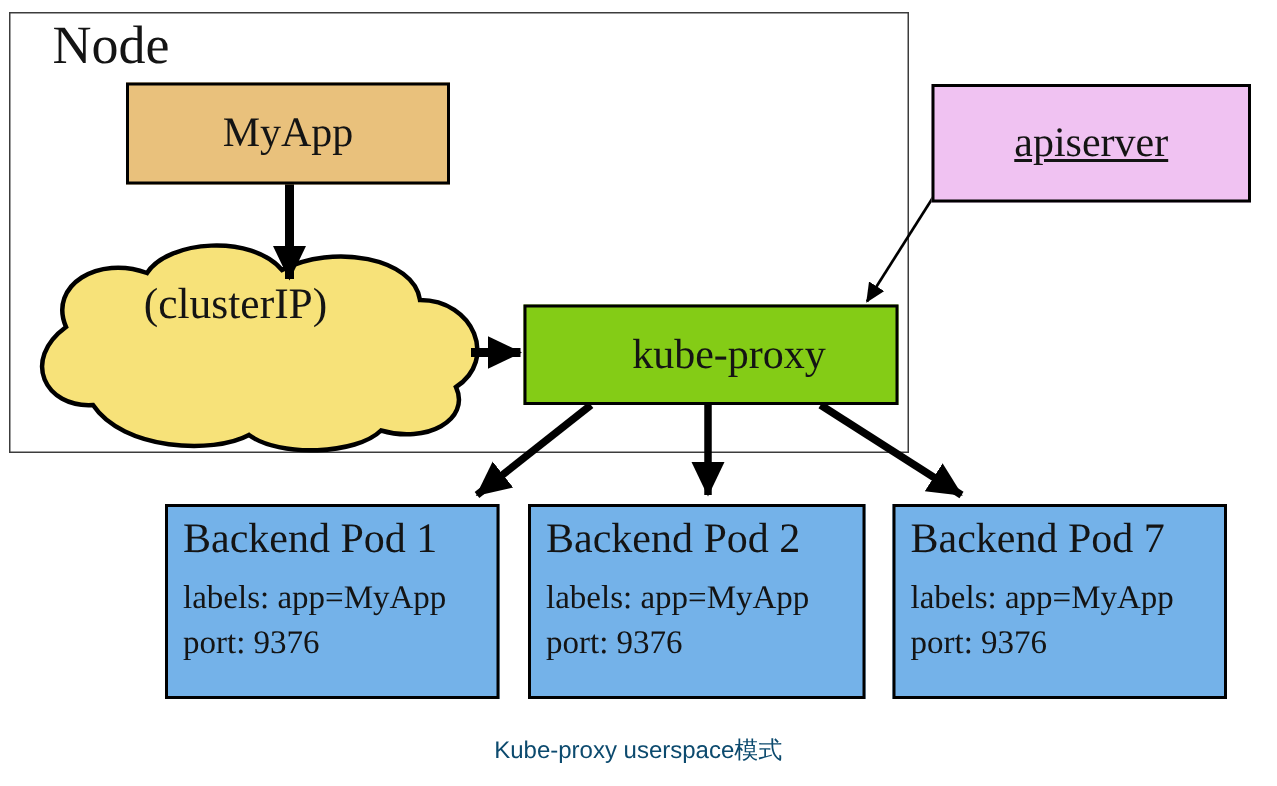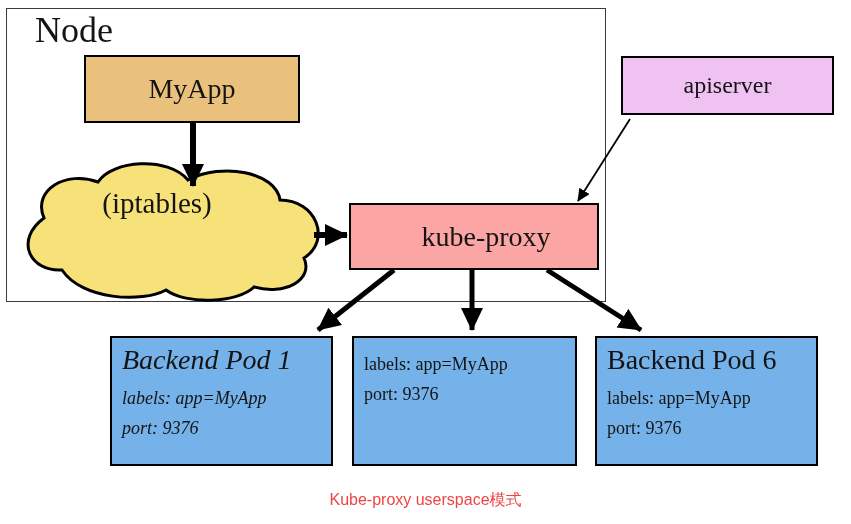--- a/index.html
+++ b/index.html
@@ -37,21 +37,21 @@
     position: absolute;
     box-sizing: border-box;
     border: 2.5px solid #000;
     display: flex;
     align-items: center;
     justify-content: center;
     text-align: center;
   }
   .client-box   { left: 84px;  top: 55px;  width: 216px; height: 68px; font-size: 28px; border-width: 2px; }
   .kubeproxy-box{ left: 349px; top: 203px; width: 250px; height: 67px; font-size: 28px; }
-  .apiserver-box{ left: 621px; top: 56px;  width: 213px; height: 59px; font-size: 24px; }
+  .apiserver-box{ left: 621px; top: 56px;  width: 213px; height: 79px; font-size: 28px; text-decoration: underline; }
   .cloud-text {
     position: absolute;
     left: 38px; top: 181px;
     width: 238px;
     text-align: center;
     font-size: 29px;
     line-height: 45px;
   }
   .pod {
     position: absolute;
@@ -59,21 +59,21 @@
     height: 130px;
     box-sizing: border-box;
     border: 2.5px solid #000;
     padding: 5px 10px 0 10px;
     text-align: left;
   }
   .pod-1 { left: 110px; width: 223px; }
   .pod-2 { left: 352px; width: 225px; }
   .pod-3 { left: 595px; width: 223px; }
   .pod-title { font-size: 28px; line-height: 34px; }
-  .pod-line  { font-size: 18px; line-height: 30px; }
+  .pod-line  { font-size: 22px; line-height: 30px; }
   .pod-line.first { margin-top: 6px; }
   .caption {
     position: absolute;
     left: 0; top: 490px;
     width: 100%;
     text-align: center;
     font-family: "Liberation Sans", sans-serif;
     font-size: 16px;
   }
 </style>
@@ -108,47 +108,48 @@
 
     <line x1="193" y1="121" x2="193" y2="186" stroke="#000" stroke-width="6" marker-end="url(#ahBig)"></line>
     <line x1="314" y1="235" x2="347" y2="235" stroke="#000" stroke-width="6" marker-end="url(#ahBig)"></line>
     <line x1="394" y1="270" x2="318" y2="330" stroke="#000" stroke-width="5" marker-end="url(#ahBig)"></line>
     <line x1="472" y1="270" x2="472" y2="330" stroke="#000" stroke-width="5" marker-end="url(#ahBig)"></line>
     <line x1="547" y1="270" x2="641" y2="330" stroke="#000" stroke-width="5" marker-end="url(#ahBig)"></line>
     <line x1="630" y1="119" x2="578" y2="201" stroke="#000" stroke-width="1.8" marker-end="url(#ahSmall)"></line>
   </svg>
 
   <div class="cloud-text">
-    <div>(iptables)</div>
+    <div>(clusterIP)</div>
   </div>
 
   <div class="box client-box" style="background-color: rgb(233, 193, 124);">
     <span>MyApp</span>
   </div>
 
-  <div class="box kubeproxy-box" style="background-color: #fca5a5; padding-left: 24px;">
+  <div class="box kubeproxy-box" style="background-color: #84cc16; padding-left: 24px;">
     <span>kube-proxy</span>
   </div>
 
   <div class="box apiserver-box" style="background-color: rgb(240, 194, 242);">
     <span>apiserver</span>
   </div>
 
-  <div class="pod pod-1" style="background-color: rgb(116, 178, 233); font-style: italic;">
+  <div class="pod pod-1" style="background-color: rgb(116, 178, 233);">
     <div class="pod-title">Backend Pod 1</div>
     <div class="pod-line first">labels: app=MyApp</div>
     <div class="pod-line">port: 9376</div>
   </div>
 
   <div class="pod pod-2" style="background-color: rgb(116, 178, 233);">
+    <div class="pod-title">Backend Pod 2</div>
     <div class="pod-line first">labels: app=MyApp</div>
     <div class="pod-line">port: 9376</div>
   </div>
 
   <div class="pod pod-3" style="background-color: rgb(116, 178, 233);">
-    <div class="pod-title">Backend Pod 6</div>
+    <div class="pod-title">Backend Pod 7</div>
     <div class="pod-line first">labels: app=MyApp</div>
     <div class="pod-line">port: 9376</div>
   </div>
 
-  <div class="caption" style="color: #ef4444;">Kube-proxy userspace模式</div>
+  <div class="caption" style="color: #0c4a6e;">Kube-proxy userspace模式</div>
 
 </div>
 
 </body></html>

